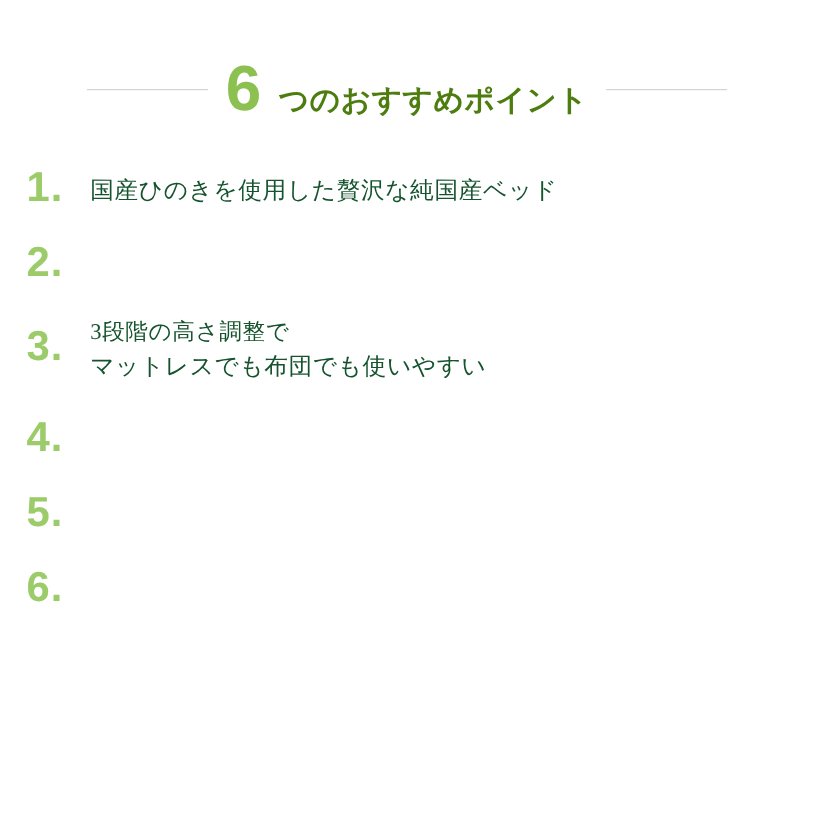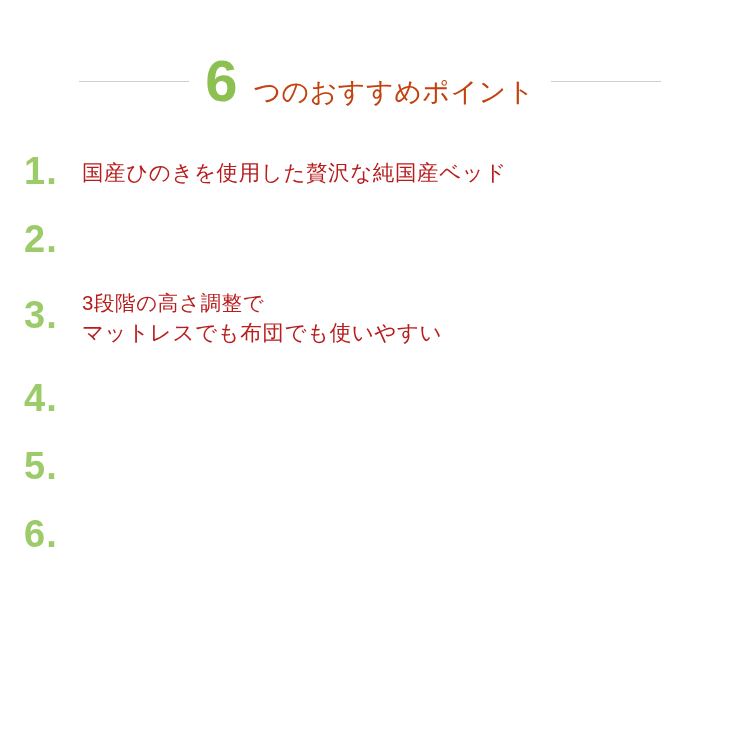--- a/index.html
+++ b/index.html
@@ -43,22 +43,22 @@
   }
   .big-num {
     font-size: 58px;
     font-weight: bold;
     color: #8cc152;
     line-height: 1;
     letter-spacing: -1px;
   }
   .heading-label {
     font-size: 27px;
-    font-weight: normal;
-    color: #c2410c;
+    font-weight: bold;
+    color: #4d7c0f;
     letter-spacing: 0.5px;
     margin-left: 17px;
   }
 
   
   .points {
     margin: 42px 0 0 0;
     padding: 0 34px 0 24px;
     list-style: none;
   }
@@ -79,26 +79,27 @@
     text-align: left;
     letter-spacing: 1px;
   }
   .point-body {
     flex: 1 1 auto;
     padding-top: 6px;
   }
   .point-line {
     font-size: 21.5px;
     line-height: 1.45;
-    color: #b91c1c;
+    color: #14532d;
     letter-spacing: 0.6px;
     white-space: nowrap;
   }
   .point-line.small {
     font-size: 20.5px;
+    font-family: Liberation Serif, serif;
   }
 
   
   .p1 { margin-top: 2px; }
   .p3 .point-body { padding-top: 0; }
   .p3 .point-num { padding-top: 8px; }
 </style>
 </head>
 <body>
 

